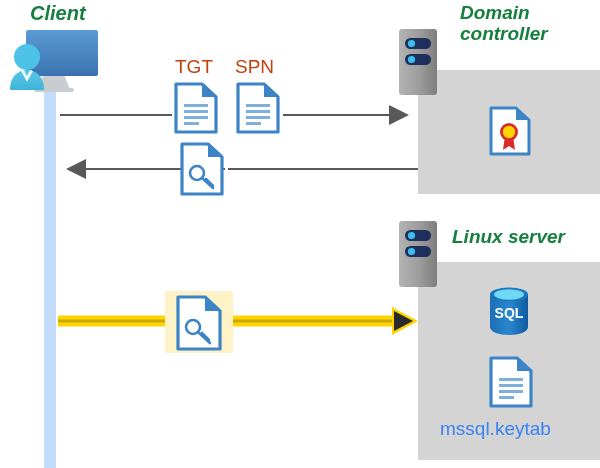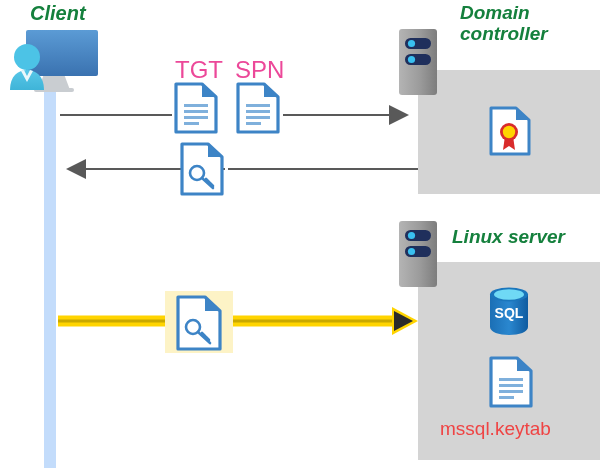--- a/index.html
+++ b/index.html
@@ -6,24 +6,24 @@
   body{width:600px;height:468px;position:relative;overflow:hidden;
        font-family:"Liberation Sans", sans-serif;}
   .stage{position:absolute;inset:0;width:600px;height:468px;}
   .abs{position:absolute;}
 
   
   .title{font-weight:bold;color:#15803d;line-height:1.12;font-style:italic;}
   #client-title{left:30px;top:2px;font-size:20px;}
   #dc-title{left:428px;top:2px;font-size:19px;width:140px;margin-left:32px;}
   #linux-title{left:452px;top:226px;font-size:19px;width:150px;}
-  .doclabel{font-size:24px;color:#ec4899;}
+  .doclabel{font-size:19px;color:#c2410c;}
   #tgt-label{left:175px;top:56px;}
   #spn-label{left:235px;top:56px;text-align:center;}
-  #keytab-label{left:440px;top:418px;font-size:19px;color:#ef4444;}
+  #keytab-label{left:440px;top:418px;font-size:19px;color:#3b82f6;}
 
   
   .panel{background:#d4d4d4;}
   #dc-panel{left:418px;top:70px;width:182px;height:124px;}
   #linux-panel{left:418px;top:262px;width:182px;height:198px;}
 
   
   #client-lifeline{left:44px;top:84px;width:12px;height:384px;background:#c3dcfb;}
 
   

